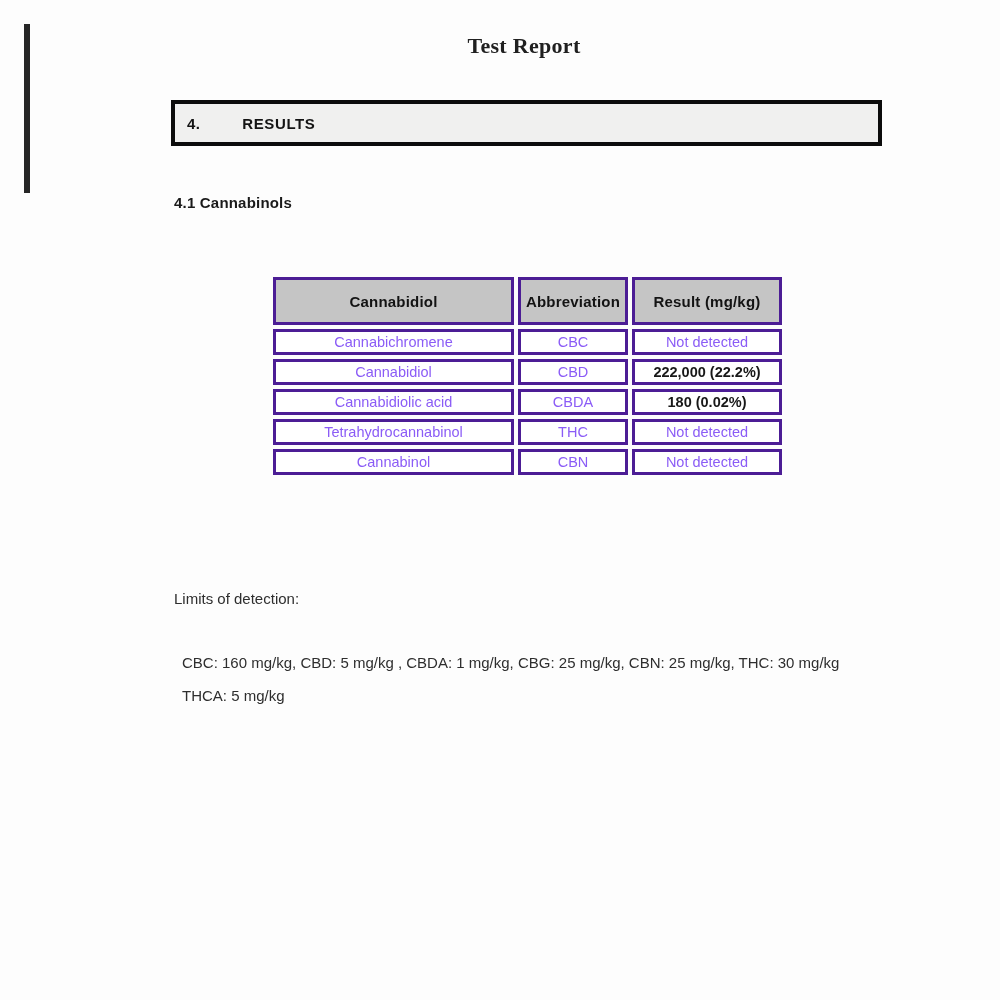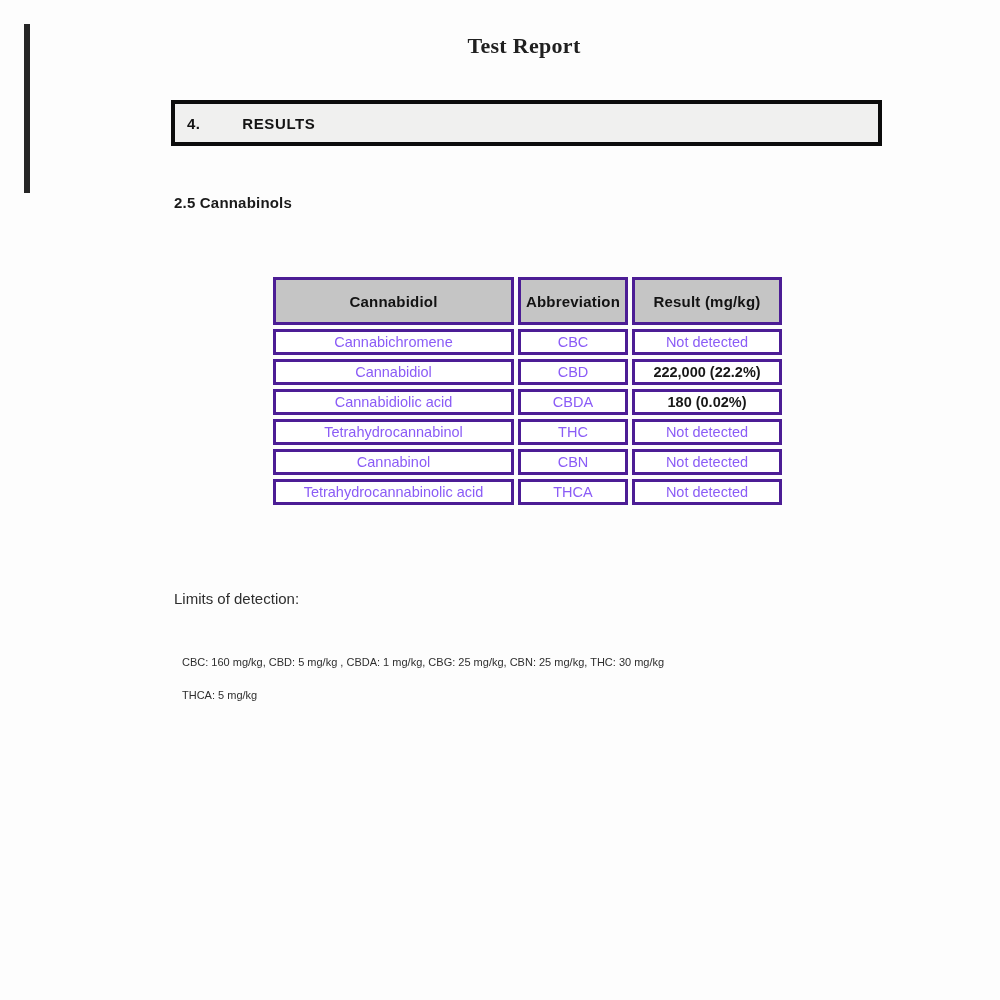--- a/index.html
+++ b/index.html
@@ -101,21 +101,21 @@
     position: absolute;
     left: 150px;
     top: 566px;
     font-size: 15px;
     color: #2e2e2e;
   }
   .limits-body {
     position: absolute;
     left: 150px;
     top: 618px;
-    font-size: 11px;
+    font-size: 15px;
     color: #2e2e2e;
     line-height: 25px;
   }
 
   
   .artifact-left {
     position: absolute;
     left: 0;
     top: 0;
     width: 6px;
@@ -134,21 +134,21 @@
 </head>
 <body>
 
 <div class="doc-title">Test Report</div>
 
 <div class="results-box">
   <span class="sec-num">4.</span>
   <span class="sec-title">RESULTS</span>
 </div>
 
-<div class="subsection">2.5 Cannabinols</div>
+<div class="subsection">4.1 Cannabinols</div>
 
 <table class="cann-table">
   <thead>
     <tr>
       <th class="col-name">Cannabidiol</th>
       <th class="col-abbr">Abbreviation</th>
       <th class="col-result">Result (mg/kg)</th>
     </tr>
   </thead>
   <tbody>
@@ -170,25 +170,20 @@
       <tr>
         <td class="col-name">Tetrahydrocannabinol</td>
         <td class="col-abbr">THC</td>
         <td class="col-result">Not detected</td>
       </tr>
       <tr>
         <td class="col-name">Cannabinol</td>
         <td class="col-abbr">CBN</td>
         <td class="col-result">Not detected</td>
       </tr>
-      <tr>
-        <td class="col-name">Tetrahydrocannabinolic acid</td>
-        <td class="col-abbr">THCA</td>
-        <td class="col-result">Not detected</td>
-      </tr>
     </tbody>
 </table>
 
 <div class="limits-label">Limits of detection:</div>
 <div class="limits-body">
   <div>CBC: 160 mg/kg, CBD: 5 mg/kg , CBDA: 1 mg/kg, CBG: 25 mg/kg, CBN: 25 mg/kg, THC: 30 mg/kg</div>
   <div>THCA: 5 mg/kg</div>
 </div>
 
 <div class="artifact-left"></div>

